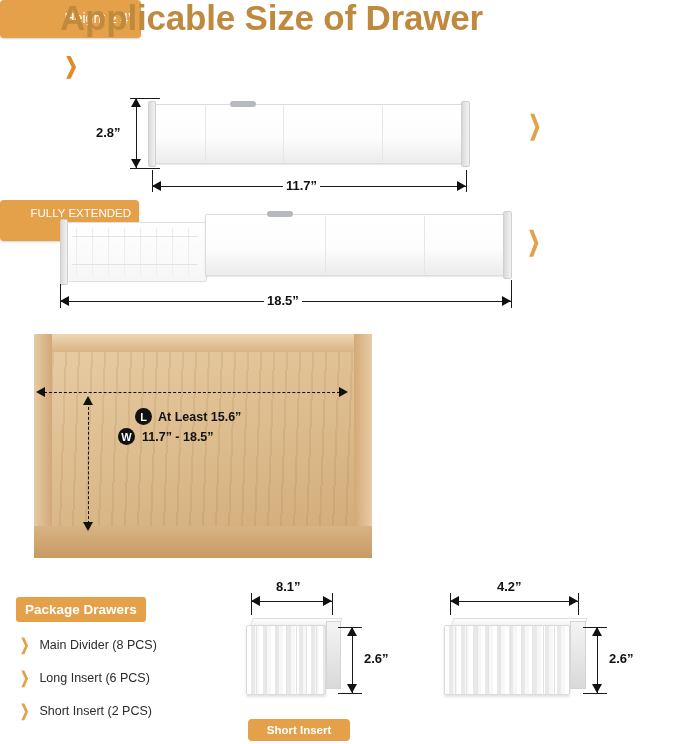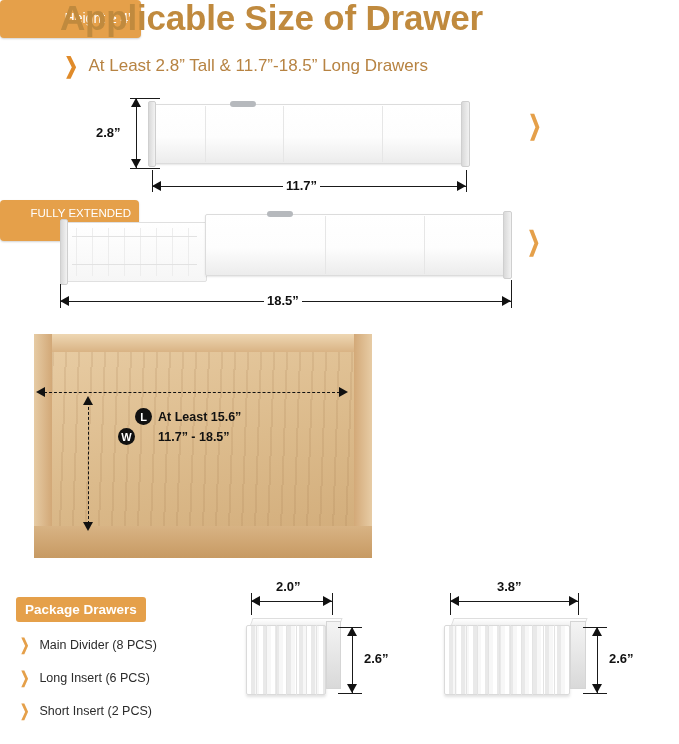--- a/index.html
+++ b/index.html
@@ -227,21 +227,20 @@
   }
   .band { position: absolute; top: 0; bottom: 0; border-left: 1px solid #e3e3e3; }
 </style>
 </head>
 <body>
 
 <div class="abs" id="title">Applicable Size of Drawer</div>
 
 <div class="abs" id="subtitle-row">
   <span class="chev">❯</span>
-  <span id="subtitle">At Least 2.8” Tall &amp; 11.7”-18.5” Long Drawers</span>
 </div>
 
 <div class="abs" style="left:0;top:90px;width:679px;height:110px;">
 
   <div class="divider-body" style="left:152px; top:14px; width:315px; height:60px;"></div>
 
   <div class="seam" style="left:205px;top:16px;height:56px;"></div>
   <div class="seam" style="left:283px;top:16px;height:56px;"></div>
   <div class="seam" style="left:382px;top:16px;height:56px;"></div>
 
@@ -322,21 +321,21 @@
   <div class="arrowhead ah-right" style="left:339px;top:57px;"></div>
 
   <div class="dash-v" style="left:88px; top:72px; height:122px;"></div>
   <div class="arrowhead ah-up" style="left:83px;top:66px;"></div>
   <div class="arrowhead ah-down" style="left:83px;top:192px;"></div>
 
   <div class="lw-badge" style="left:135px; top:78px;">L</div>
   <div class="lw-text" style="left:158px; top:80px;">At Least 15.6”</div>
 
   <div class="lw-badge" style="left:118px; top:98px;">W</div>
-  <div class="lw-text" style="left:158px; top:100px;">11.7”  -  18.5”</div>
+  <div class="lw-text" style="left:142px; top:100px;">11.7”  -  18.5”</div>
 </div>
 
 <div class="callout" style="left:437px; top:425px; width:141px; font-size:14px; padding:10px 8px;">Height ≥ 4”</div>
 
 <div class="abs" id="pkg-header">Package Drawers</div>
 
 <div class="pkg-item" style="top:637px;">
   <span class="chev">❯</span>
   <span>Main Divider (8 PCS)</span>
 </div>
@@ -349,21 +348,21 @@
   <span>Short Insert (2 PCS)</span>
 </div>
 
 <div class="abs" style="left:230px; top:575px; width:175px; height:165px;">
 
   <div class="tick-v" style="left:21px;top:18px;height:22px;"></div>
   <div class="tick-v" style="left:102px;top:18px;height:22px;"></div>
   <div class="dim-h" style="left:21px;top:26px;width:81px;"></div>
   <div class="arrowhead ah-left" style="left:21px;top:21px;"></div>
   <div class="arrowhead ah-right" style="left:93px;top:21px;"></div>
-  <div class="dim-text" style="left:43px; top:4px;">2.0”</div>
+  <div class="dim-text" style="left:43px; top:4px;">8.1”</div>
 
   <div class="insert-top" style="left:21px; top:43px; width:90px; height:9px; transform: skewX(-20deg);"></div>
 
   <div class="insert-face" style="left:16px; top:50px; width:80px; height:70px;"></div>
 
   <div class="abs" style="left:16px; top:50px; width:80px; height:70px;">
     <div class="band" style="left:10px"></div>
       <div class="band" style="left:20px"></div>
     <div class="band" style="left:30px"></div>
       <div class="band" style="left:40px"></div>
@@ -374,30 +373,31 @@
 
   <div class="insert-side" style="left:96px; top:46px; width:15px; height:68px;"></div>
 
   <div class="tick-h" style="left:108px;top:52px;width:24px;"></div>
   <div class="tick-h" style="left:108px;top:118px;width:24px;"></div>
   <div class="dim-v" style="left:122px;top:52px;height:66px;"></div>
   <div class="arrowhead ah-up" style="left:117px;top:52px;"></div>
   <div class="arrowhead ah-down" style="left:117px;top:109px;"></div>
   <div class="dim-text" style="left:131px; top:76px;">2.6”</div>
 
+  <div class="pill" style="left:18px; top:144px; width:102px;">Short Insert</div>
 </div>
 
 <div class="abs" style="left:430px; top:575px; width:230px; height:165px;">
 
   <div class="tick-v" style="left:20px;top:18px;height:22px;"></div>
   <div class="tick-v" style="left:148px;top:18px;height:22px;"></div>
   <div class="dim-h" style="left:20px;top:26px;width:128px;"></div>
   <div class="arrowhead ah-left" style="left:20px;top:21px;"></div>
   <div class="arrowhead ah-right" style="left:139px;top:21px;"></div>
-  <div class="dim-text" style="left:64px; top:4px;">3.8”</div>
+  <div class="dim-text" style="left:64px; top:4px;">4.2”</div>
 
   <div class="insert-top" style="left:22px; top:43px; width:134px; height:9px; transform: skewX(-20deg);"></div>
 
   <div class="insert-face" style="left:14px; top:50px; width:126px; height:70px;"></div>
   <div class="abs" style="left:14px; top:50px; width:126px; height:70px;">
     <div class="band" style="left:11px"></div>
       <div class="band" style="left:22px"></div>
     <div class="band" style="left:33px"></div>
       <div class="band" style="left:44px"></div>
     <div class="band" style="left:55px"></div>

